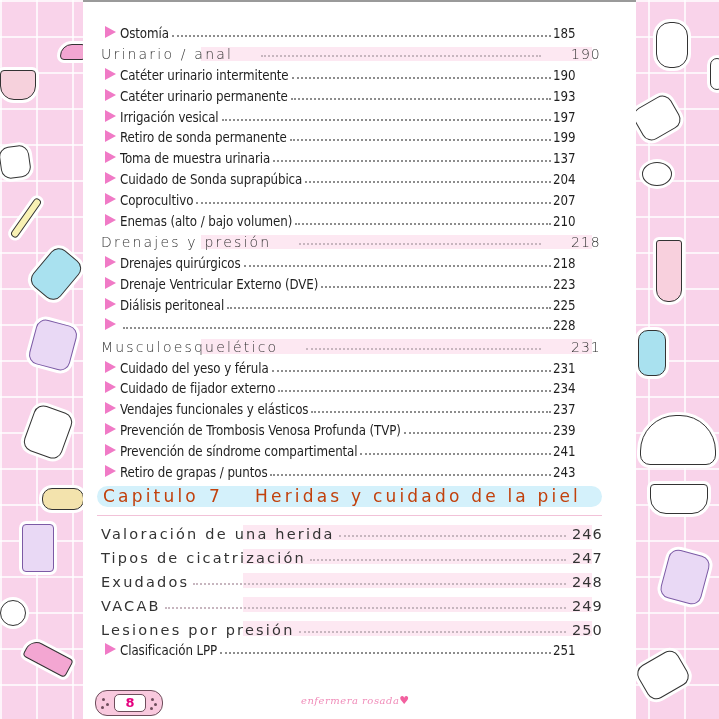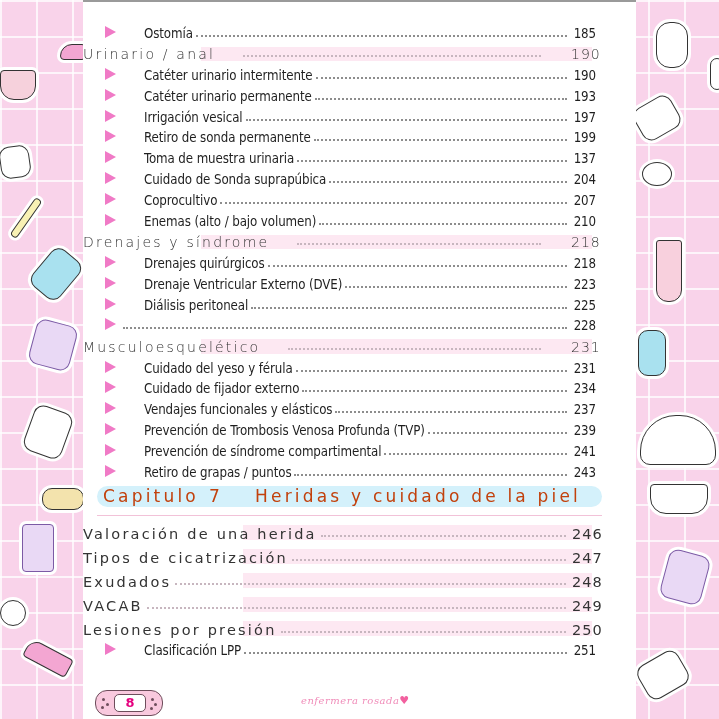--- a/index.html
+++ b/index.html
@@ -14,29 +14,29 @@
   }
   .sticker { position:absolute; background:#fff; border-radius:10px; box-shadow:0 0 0 3px #fff; }
   .page {
     position:absolute; left:83px; top:0; width:553px; height:719px;
     background:#ffffff; border-top:2px solid #9a9a9a;
   }
   .toc { position:absolute; left:0; top:18px; width:553px; }
   .row { position:relative; display:flex; align-items:flex-end; white-space:nowrap; overflow:hidden; }
   .row.sub { height:20.8px; padding-left:22px; font-size:13.2px; color:#1f1f1f; letter-spacing:-0.1px; font-family:"DejaVu Sans Condensed","DejaVu Sans",sans-serif; }
   .row.sub .bullet { width:0; height:0; border-top:6px solid transparent; border-bottom:6px solid transparent; border-left:11px solid #f07ac6; margin-right:4px; margin-bottom:3px; flex:none; }
-  .row.sub .label { flex:none;margin-left:24px; }
+  .row.sub .label { flex:none; }
   .row.sub .dots { flex:1; border-bottom:2px dotted #8d8d8d; margin:0 2px 4px 3px; height:0; }
-  .row.sub .page-num { flex:none; width:27px; text-align:right; margin-right:40px; font-family:"DejaVu Sans Condensed","DejaVu Sans",sans-serif; }
-  .row.sec { height:21.5px; padding-left:0; font-size:14px; letter-spacing:2.2px; color:#333; font-weight:300;gap:24px; }
+  .row.sub .page-num { flex:none; width:27px; text-align:left; margin-right:56px; font-family:"DejaVu Sans Condensed","DejaVu Sans",sans-serif; }
+  .row.sec { height:21.5px; padding-left:18px; font-size:14px; letter-spacing:2.2px; color:#333; font-weight:300;gap:24px; }
   .row.sec .hl { position:absolute; left:118px; right:44px; top:6px; bottom:1px; background:#fde8f2; z-index:0; }
   .row.sec .label { position:relative; z-index:1; flex:none; }
   .row.sec .dots { position:relative; z-index:1; flex:1; border-bottom:2px dotted #c7b6bf; margin:0 6px 5px 4px; height:0; }
   .row.sec .page-num { position:relative; z-index:1; flex:none; width:30px; margin-right:35px; letter-spacing:1px; }
-  .row.big { height:24px; font-size:14.5px; letter-spacing:2.2px; color:#333; }
+  .row.big { height:24px; padding-left:18px; font-size:14.5px; letter-spacing:2.2px; color:#333; }
   .row.big .hl { position:absolute; left:160px; right:44px; top:7px; bottom:2px; background:#fde8f2; z-index:0; }
   .row.big .label { position:relative; z-index:1; flex:none; }
   .row.big .dots { position:relative; z-index:1; flex:1; border-bottom:2px dotted #c7b6bf; margin:0 6px 5px 4px; height:0; }
   .row.big .page-num { position:relative; z-index:1; flex:none; width:30px; margin-right:34px; letter-spacing:1px; }
   .chapter {
     position:relative; margin:6px 34px 0 14px; height:21px; border-radius:11px;
     background:#d4f1fb; font-size:17px; letter-spacing:3.2px; color:#c2410c;
     padding-left:6px; line-height:21px; white-space:nowrap;
   }
   .chapter .num { margin-left:10px; margin-right:32px; }
@@ -139,21 +139,21 @@
         <span class="page-num">207</span>
       </div>
     <div class="row sub">
         <span class="bullet"></span>
         <span class="label">Enemas (alto / bajo volumen)</span>
         <span class="dots"></span>
         <span class="page-num">210</span>
       </div>
     <div class="row sec">
         <span class="hl"></span>
-        <span class="label">Drenajes y síndrome</span>
+        <span class="label">Drenajes y presión</span>
         <span class="dots"></span>
         <span class="page-num">218</span>
       </div>
     <div class="row sub">
         <span class="bullet"></span>
         <span class="label">Drenajes quirúrgicos</span>
         <span class="dots"></span>
         <span class="page-num">218</span>
       </div>
     <div class="row sub">

